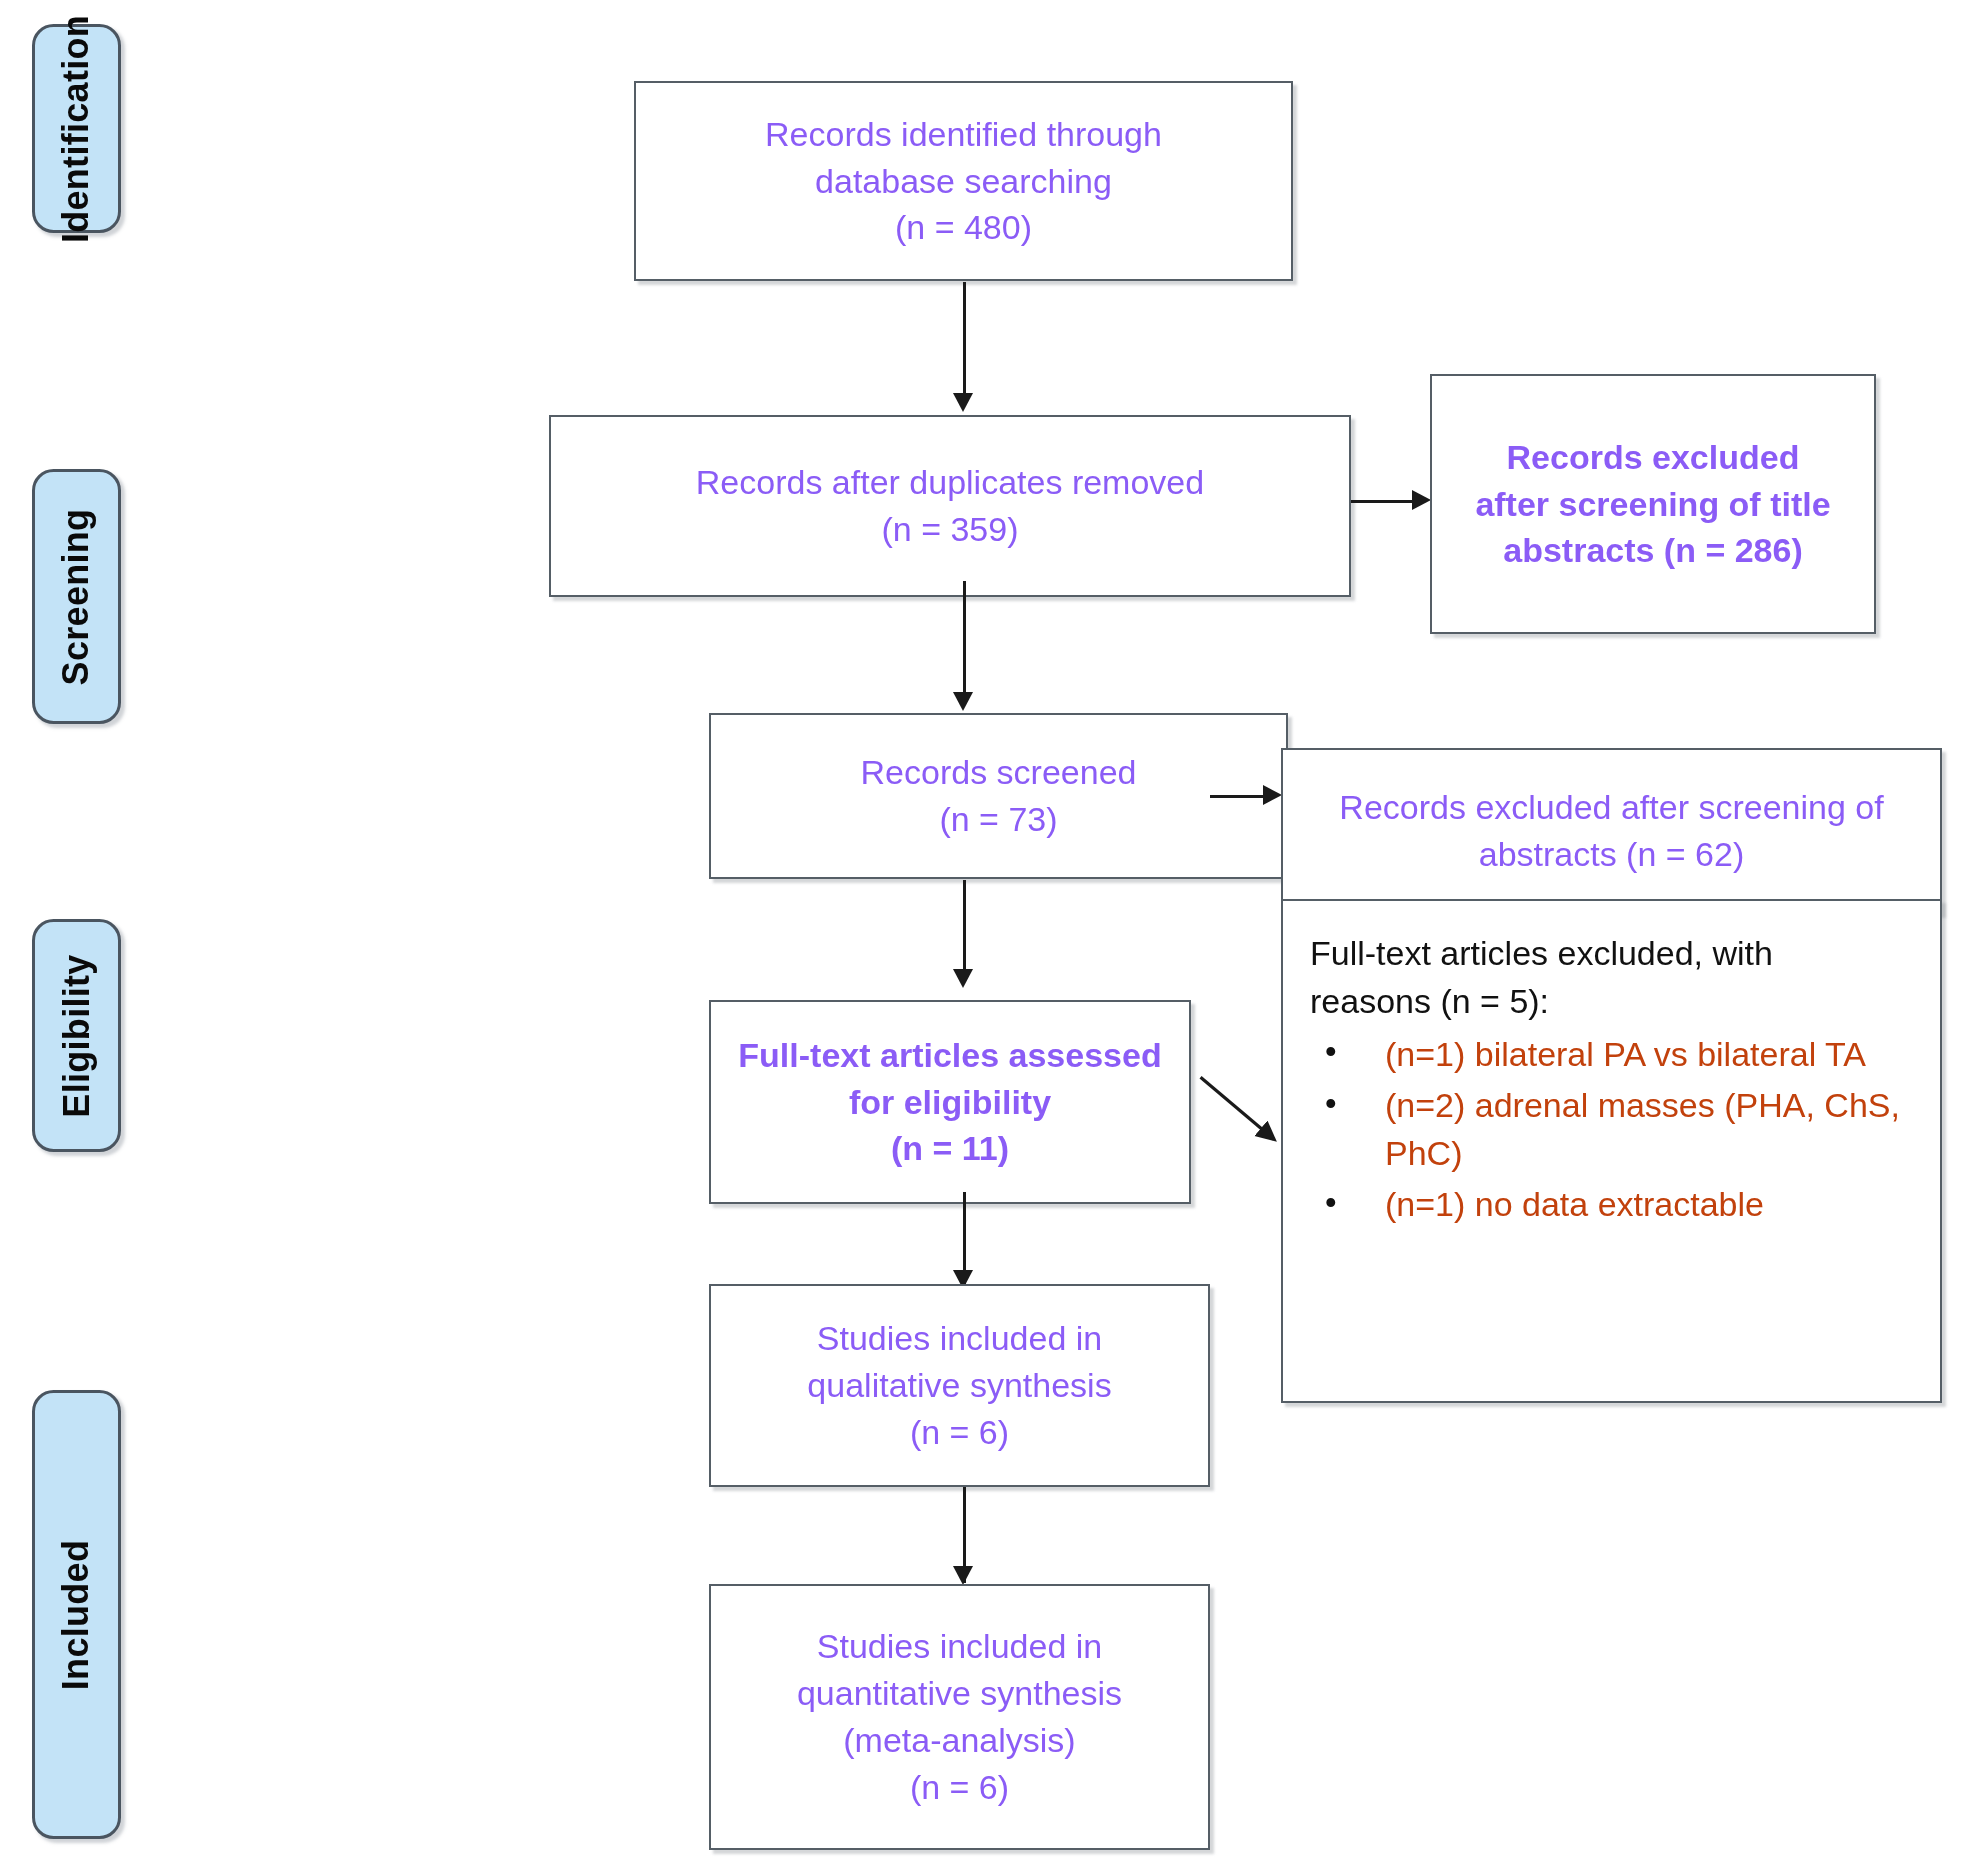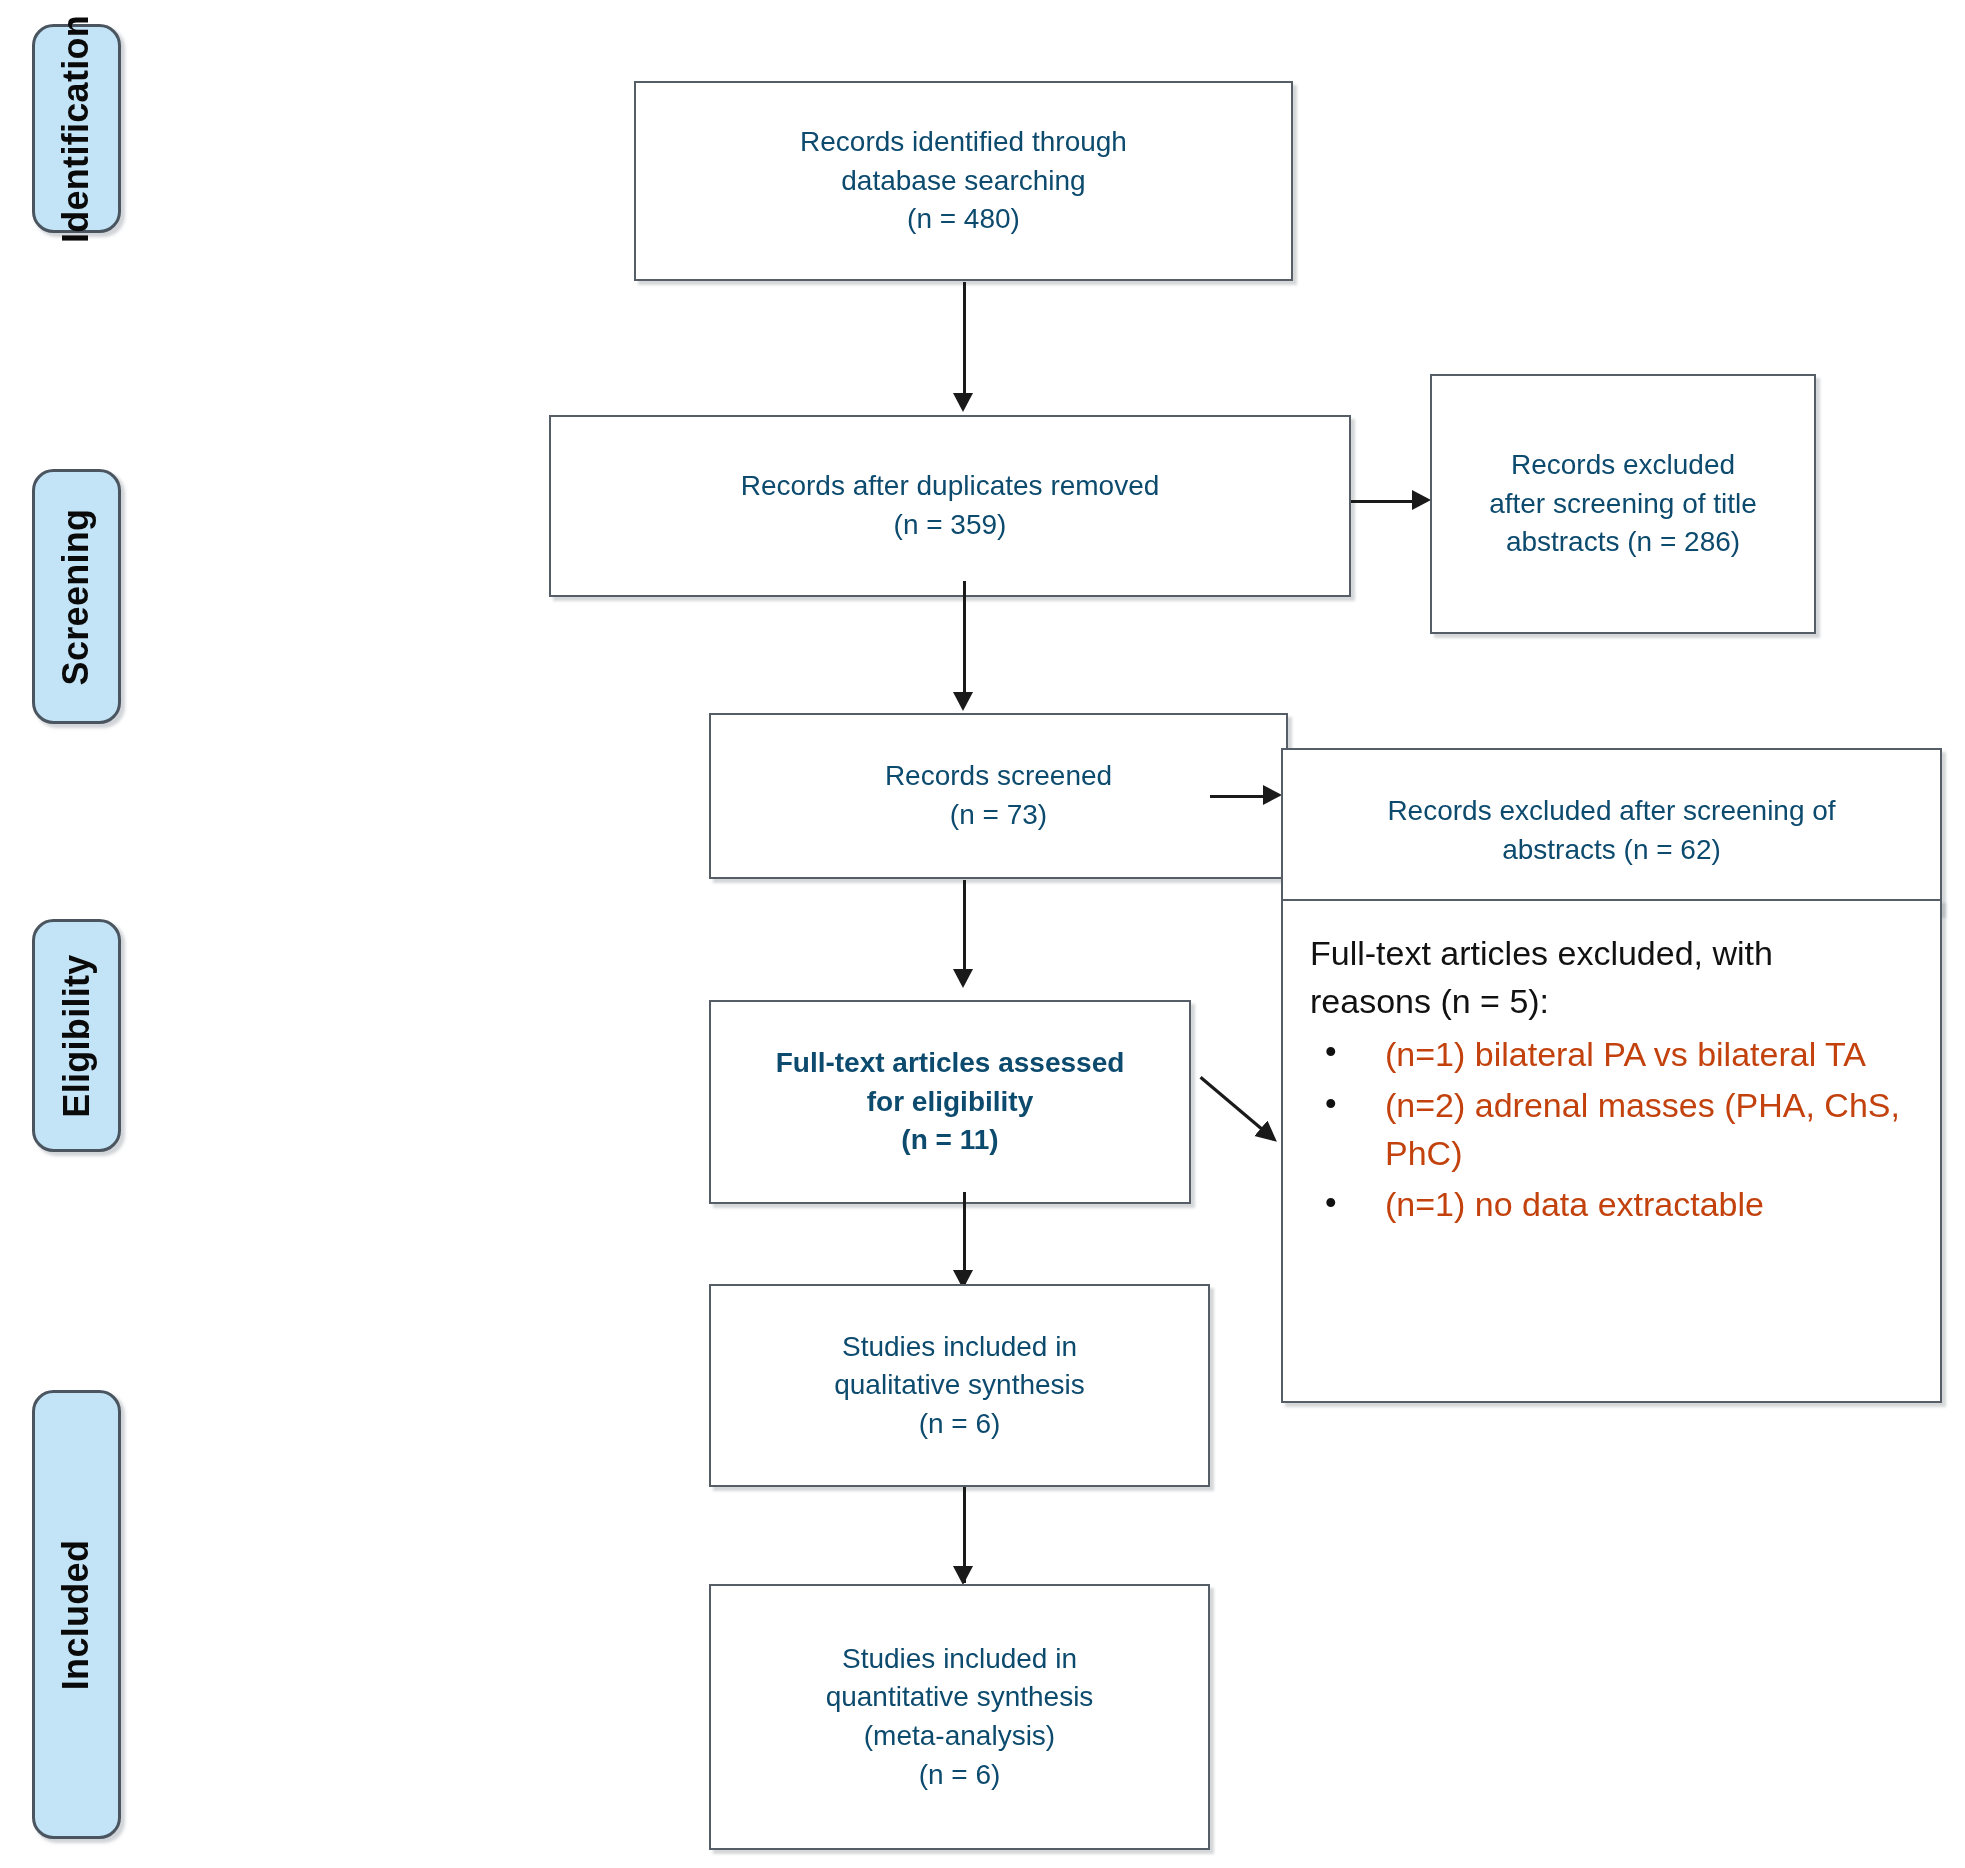--- a/index.html
+++ b/index.html
@@ -47,23 +47,23 @@
     border: 2.5px solid #555e66;
     box-sizing: border-box;
     box-shadow: 4.4px 3.8px 2.5px rgba(150,155,160,0.40);
     display: flex;
     flex-direction: column;
     align-items: center;
     justify-content: center;
     padding: 6.3px 12.7px;
   }
   .flow-box .line {
-    font-size: 28px;
+    font-size: 34px;
     line-height: 1.38;
-    color: #0c4a6e;
+    color: #8b5cf6;
     white-space: nowrap;
   }
 
   
   .reasons-box {
     position: absolute;
     background: #ffffff;
     border: 2.5px solid #555e66;
     box-sizing: border-box;
     box-shadow: 4.4px 3.8px 2.5px rgba(150,155,160,0.40);
@@ -163,21 +163,21 @@
   <div class="arrow-down" style="left:953px; top:393px;"></div>
 
   <div class="flow-box" style="left:549px; top:415px; width:802px; height:182px;">
     <div class="line">Records after duplicates removed</div>
     <div class="line">(n = 359)</div>
   </div>
 
   <div class="hline" style="left:1351px; top:500px; width:63px;"></div>
   <div class="arrow-right" style="left:1412px; top:490px;"></div>
 
-  <div class="flow-box" style="left:1430px; top:374px; width:386px; height:260px;">
+  <div class="flow-box" style="left:1430px; top:374px; width:446px; height:260px;font-weight:bold;">
     <div class="line">Records excluded</div>
     <div class="line">after screening of title</div>
     <div class="line">abstracts (n = 286)</div>
   </div>
 
   <div class="vline" style="left:963px; top:581px; height:113px;"></div>
   <div class="arrow-down" style="left:953px; top:692px;"></div>
 
   <div class="flow-box" style="left:709px; top:713px; width:579px; height:166px;">
     <div class="line">Records screened</div>

